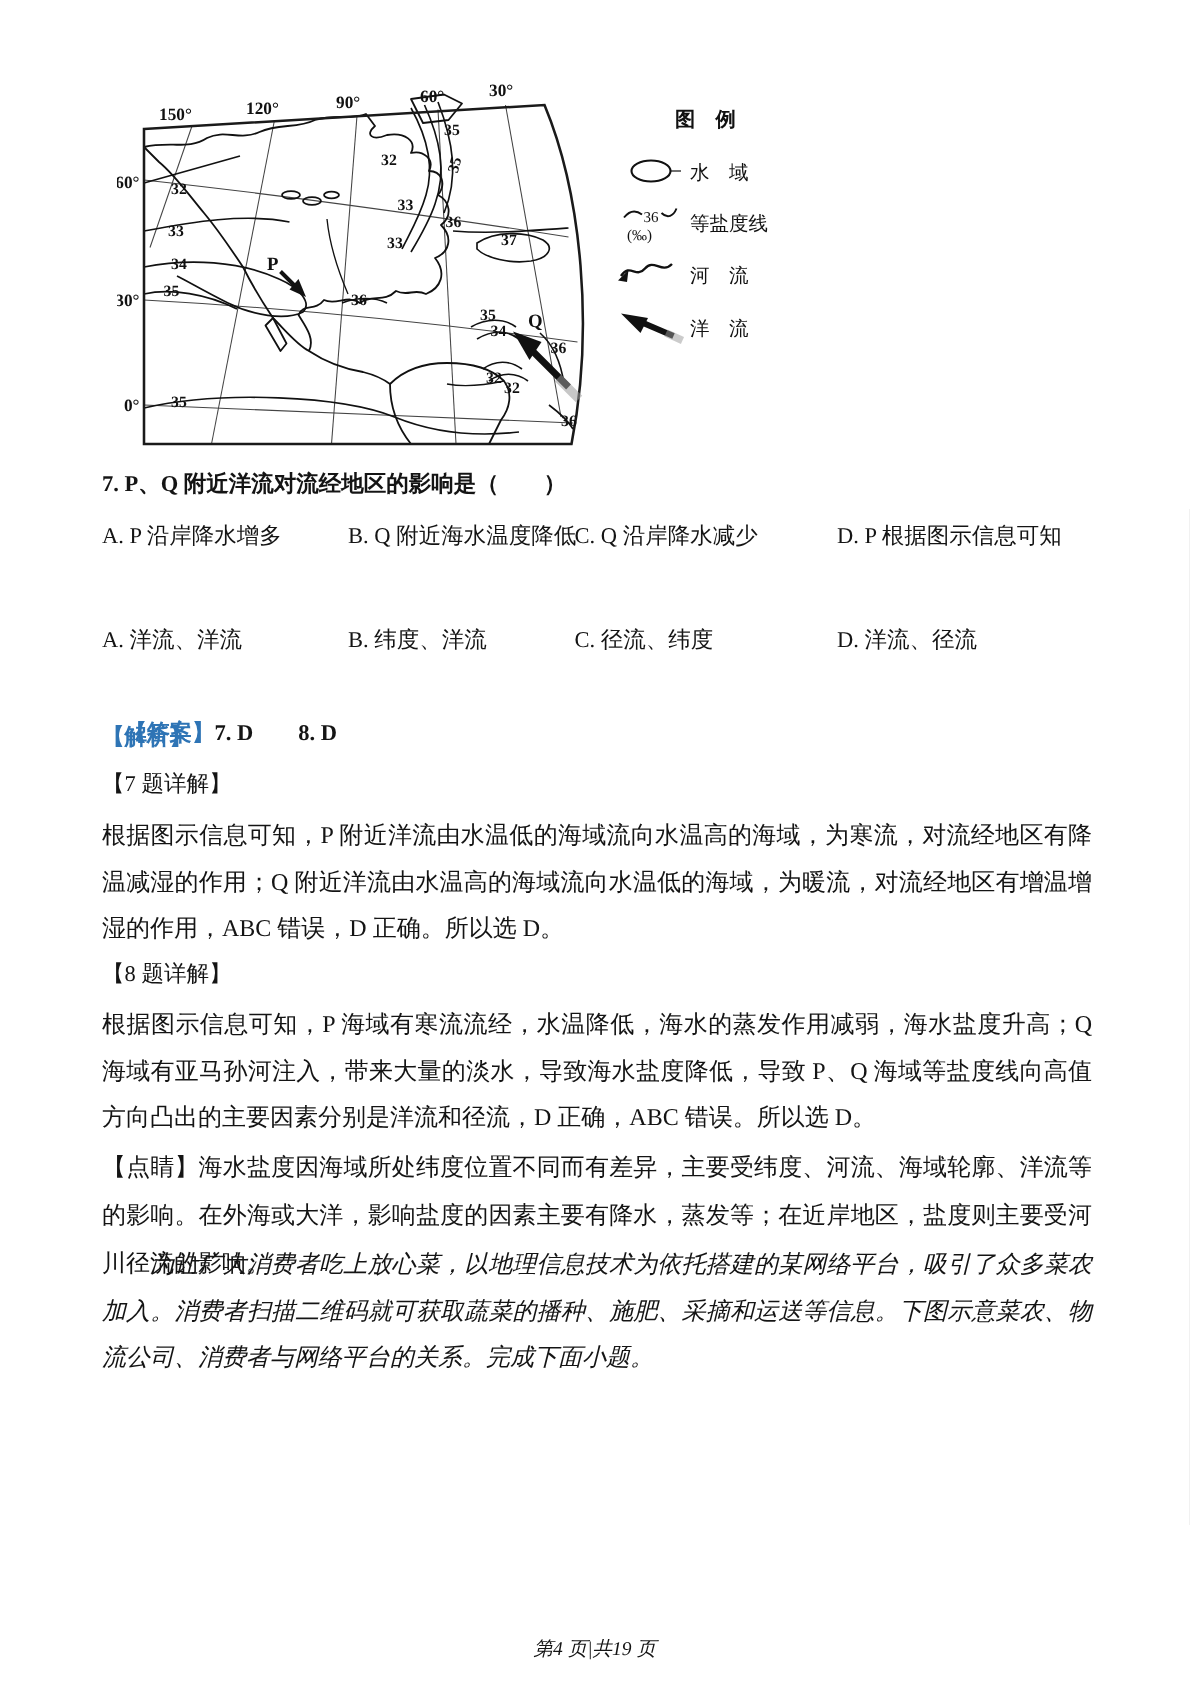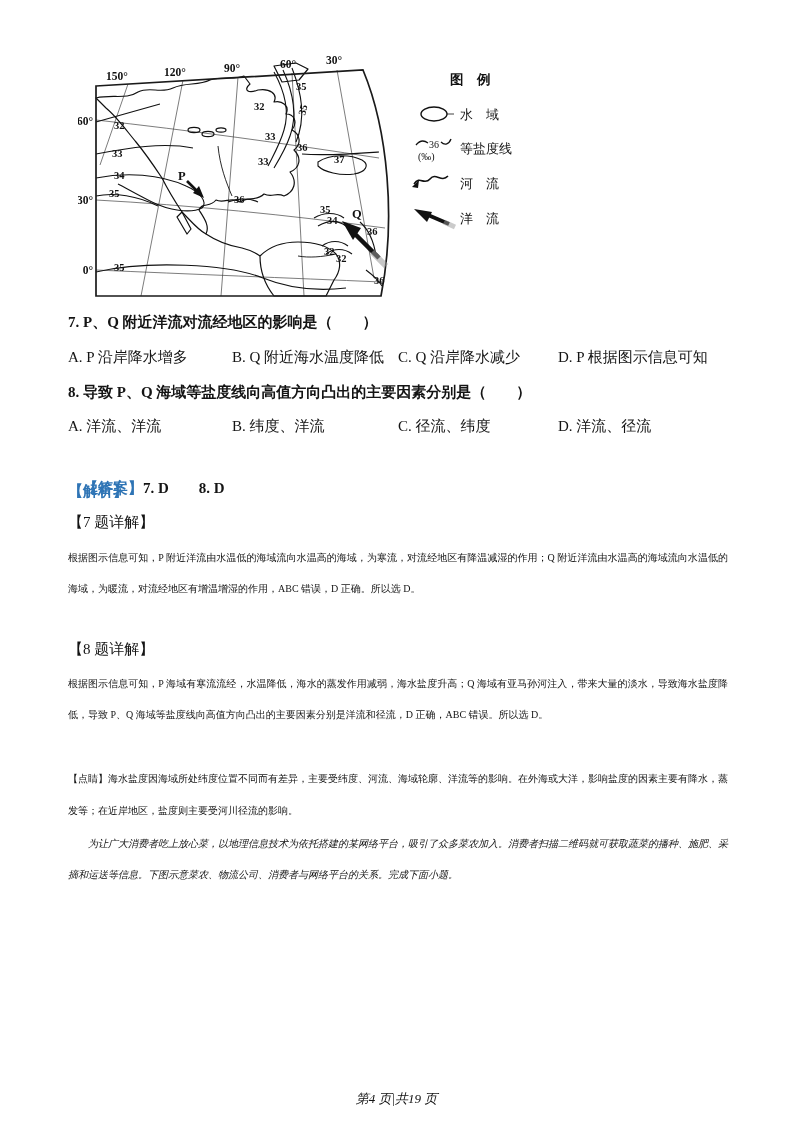--- a/index.html
+++ b/index.html
@@ -8,25 +8,25 @@
     background:#ffffff; overflow:hidden;
     font-family:"Liberation Serif","DejaVu Serif",serif;
     color:#141414;
   }
   .abs { position:absolute;font-weight:bold; }
   .line { font-size:15px; white-space:pre; }
   .opt-row { position:absolute; left:68px; width:660px; height:22px; font-size:15px; }
   .opt-row span { position:absolute; white-space:pre; }
   .opt-a { left:0; }
   .opt-b { left:164px; }
-  .opt-c { left:330px; }
+  .opt-c { left:315px; }
   .opt-d { left:490px; }
   .blue { color:#2e74b5; }
   .bold { font-weight:normal; }
-  .para { position:absolute; left:68px; width:660px; font-size:10px;
+  .para { position:absolute; left:68px; width:660px; font-size:16px;
           text-align:justify; text-justify:inter-character; }
   .intro { font-style:italic; text-indent:2em; }
   .footer { position:absolute; left:0; top:1090px; width:100%;
             text-align:center; font-size:13px;font-style:italic; }
   .map-wrap { position:absolute; left:78px; top:50px; width:462px; height:268px; }
   svg text { font-family:"Liberation Serif","DejaVu Serif",serif; }
   .sal { font-size:10.5px; font-weight:bold; fill:#111; }
   .deg { font-size:11.5px; font-weight:bold; fill:#111; }
   .pq  { font-size:12.5px; font-weight:bold; fill:#111; }
   .leg { font-size:13px; fill:#111; }
@@ -166,21 +166,20 @@
 
   <div class="abs line" style="left:68px; top:313px;">7. P、Q 附近洋流对流经地区的影响是（　　）</div>
 
   <div class="opt-row" style="top:348px;">
     <span class="opt-a">A. P 沿岸降水增多</span>
     <span class="opt-b">B. Q 附近海水温度降低</span>
     <span class="opt-c">C. Q 沿岸降水减少</span>
     <span class="opt-d">D. P 根据图示信息可知</span>
   </div>
 
-  <div class="abs line" style="left:68px; top:383px;">8. 导致 P、Q 海域等盐度线向高值方向凸出的主要因素分别是（　　）</div>
 
   <div class="opt-row" style="top:417px;text-align:right;">
     <span class="opt-a">A. 洋流、洋流</span>
     <span class="opt-b">B. 纬度、洋流</span>
     <span class="opt-c">C. 径流、纬度</span>
     <span class="opt-d">D. 洋流、径流</span>
   </div>
 
   <div class="abs line" style="left:68px; top:462px;">
     <span class="blue">【答案】</span><span>7. D　　8. D</span>

